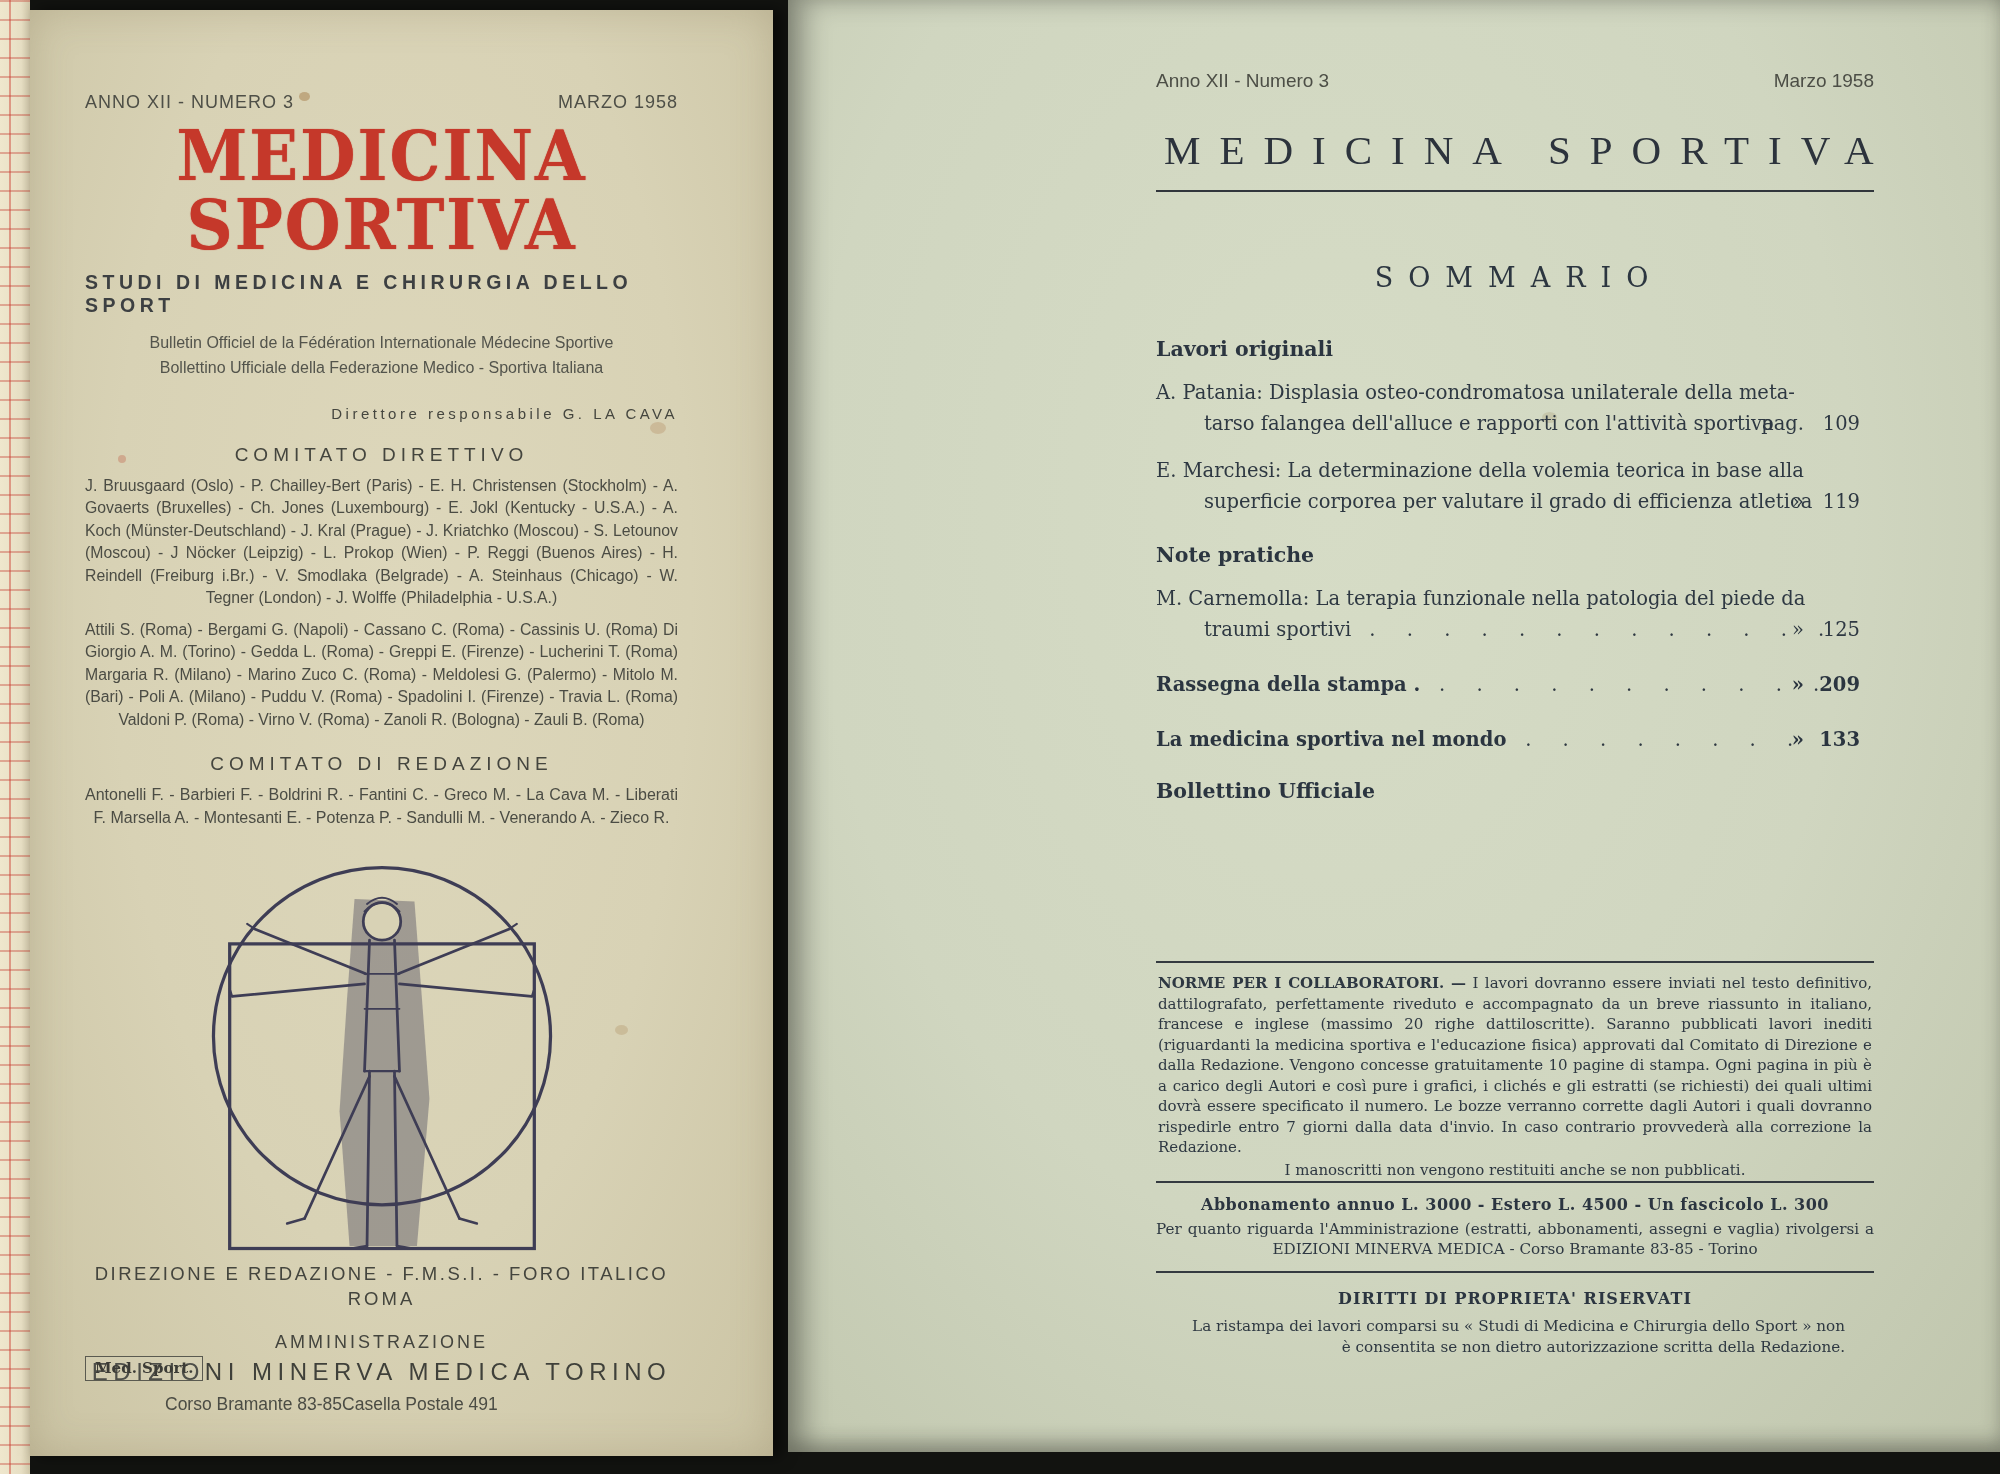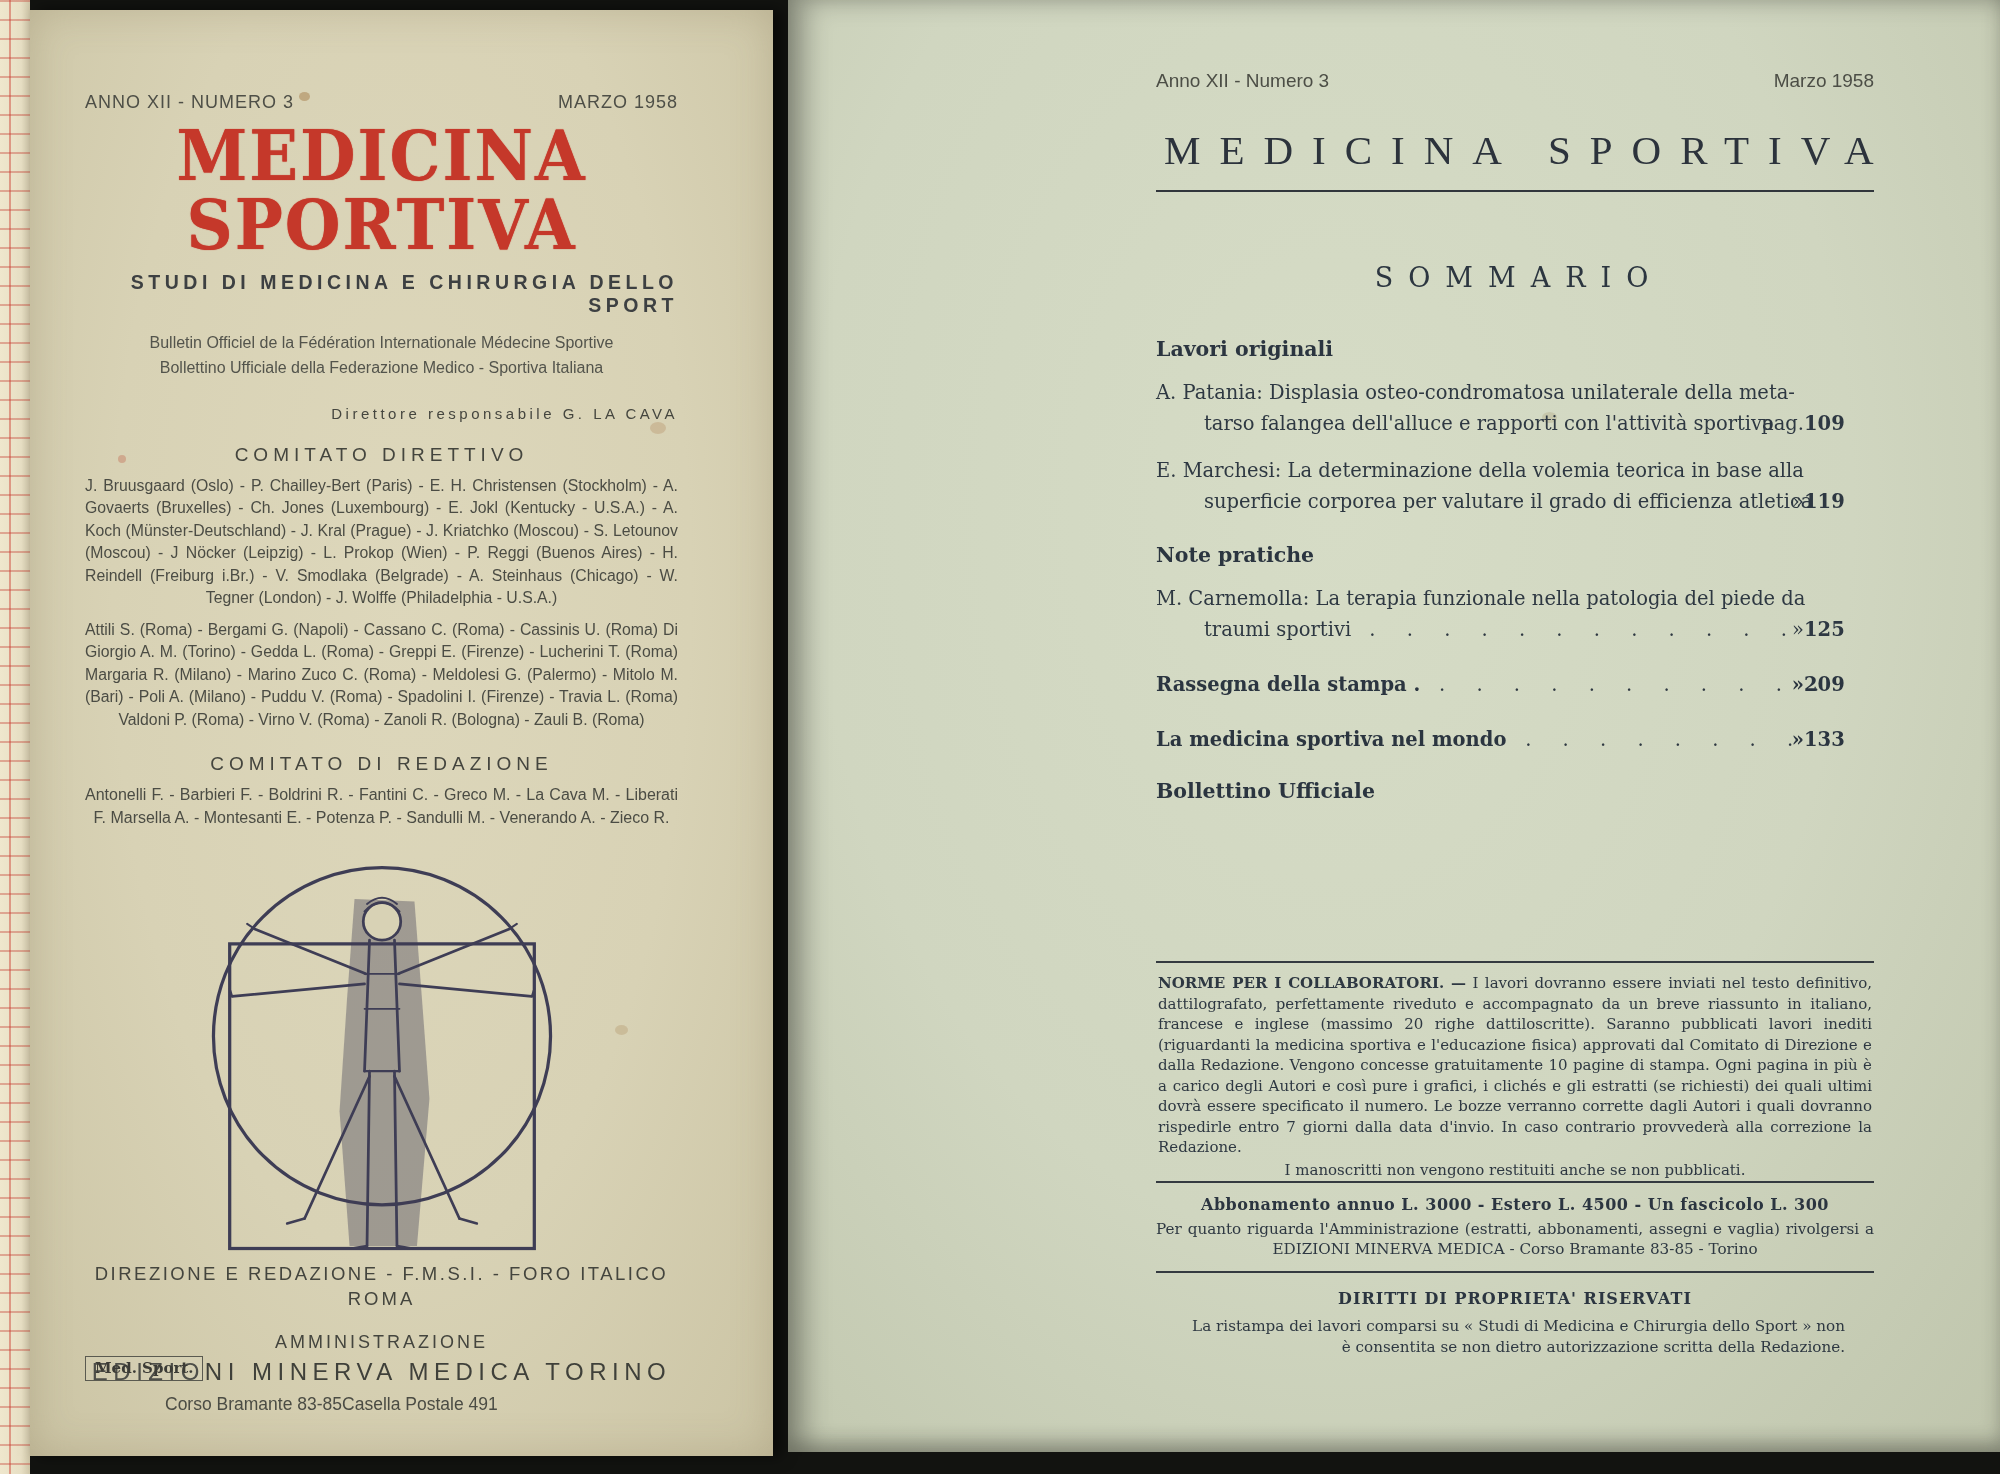--- a/index.html
+++ b/index.html
@@ -20,21 +20,21 @@
   .cover{position:absolute;left:30px;top:10px;width:743px;height:1446px;
     background:
       radial-gradient(ellipse at 50% 40%, #ddd7bb 0%, #d8d2b5 55%, #cbc4a4 100%);
     box-shadow:8px 0 14px rgba(0,0,0,.55), inset 0 0 40px rgba(120,105,70,.25);
     color:#45463f;}
   .cover-inner{padding:82px 95px 0 55px;}
   .lp-header{display:flex;justify-content:space-between;font-size:18px;letter-spacing:1px;color:#4e4f47;}
   .lp-title{margin-top:14px;text-align:center;font-family:"DejaVu Serif",serif;font-weight:900;
     font-size:64px;line-height:1;letter-spacing:2px;color:#c5382a;transform:scaleY(1.08);
     text-shadow:0 0 1px #c5382a;}
-  .lp-subtitle{margin-top:16px;text-align:right;font-size:19.5px;font-weight:700;
+  .lp-subtitle{margin-top:16px;text-align:left;font-size:19.5px;font-weight:700;
     letter-spacing:4.5px;color:#3d4042;}
   .lp-bulletin{margin-top:14px;text-align:center;font-size:16px;line-height:1.55;color:#53544c;}
   .lp-director{margin-top:24px;text-align:right;font-size:15px;letter-spacing:3.5px;color:#45463f;}
   .lp-heading{margin-top:22px;text-align:center;font-size:19px;letter-spacing:5px;color:#44453e;}
   .lp-list{margin-top:9px;font-size:15.8px;line-height:22.5px;color:#4b4c44;
     text-align:justify;text-align-last:center;}
   .lp-members{margin-top:8px;font-size:16px;line-height:23px;color:#4b4c44;
     text-align:justify;text-align-last:center;}
   .vitruvian-wrap{margin:20px auto 0;width:400px;height:402px;}
   .lp-direzione{margin-top:12px;text-align:center;font-size:18.5px;letter-spacing:2.5px;color:#44453e;}
@@ -70,21 +70,21 @@
   .sec-lavori{margin-top:44px;}
   .sec-note{margin-top:26px;}
   .sec-bollettino{margin-top:24px;}
   .toc-entry{margin-top:16px;font-size:19.5px;line-height:31px;position:relative;padding-right:14px;}
   .toc-line2{padding-left:48px;}
   .toc-row{margin-top:24px;font-size:19.5px;line-height:31px;position:relative;
     padding-right:14px;font-weight:700;color:#2b3540;}
   .dots{word-spacing:25px;padding-left:12px;color:#2e3842;font-weight:400;white-space:nowrap;}
   .refcol{position:absolute;right:14px;bottom:0;display:inline-flex;}
   .refcol .ref{display:inline-block;width:52px;text-align:right;}
-  .refcol .pageno{display:inline-block;width:56px;text-align:left;font-weight:bold;}
+  .refcol .pageno{display:inline-block;width:56px;text-align:right;}
 
   .norme{margin-top:158px;border-top:2px solid #343a40;border-bottom:2px solid #343a40;
     padding:10px 2px 1px;}
   .norme-body{font-size:15px;line-height:20.5px;text-align:justify;color:#2e3842;}
   .norme-lead{font-weight:700;}
   .norme-footer{margin-top:2px;text-align:center;font-size:15px;line-height:20.5px;color:#2e3842;}
   .abbo{margin-top:12px;}
   .abbo-line1{text-align:center;font-weight:700;font-size:16px;letter-spacing:.5px;color:#2b3540;}
   .abbo-line2{margin-top:6px;text-align:center;font-size:15.2px;line-height:19.5px;
     color:#2e3842;text-align-last:center;text-align:justify;}

